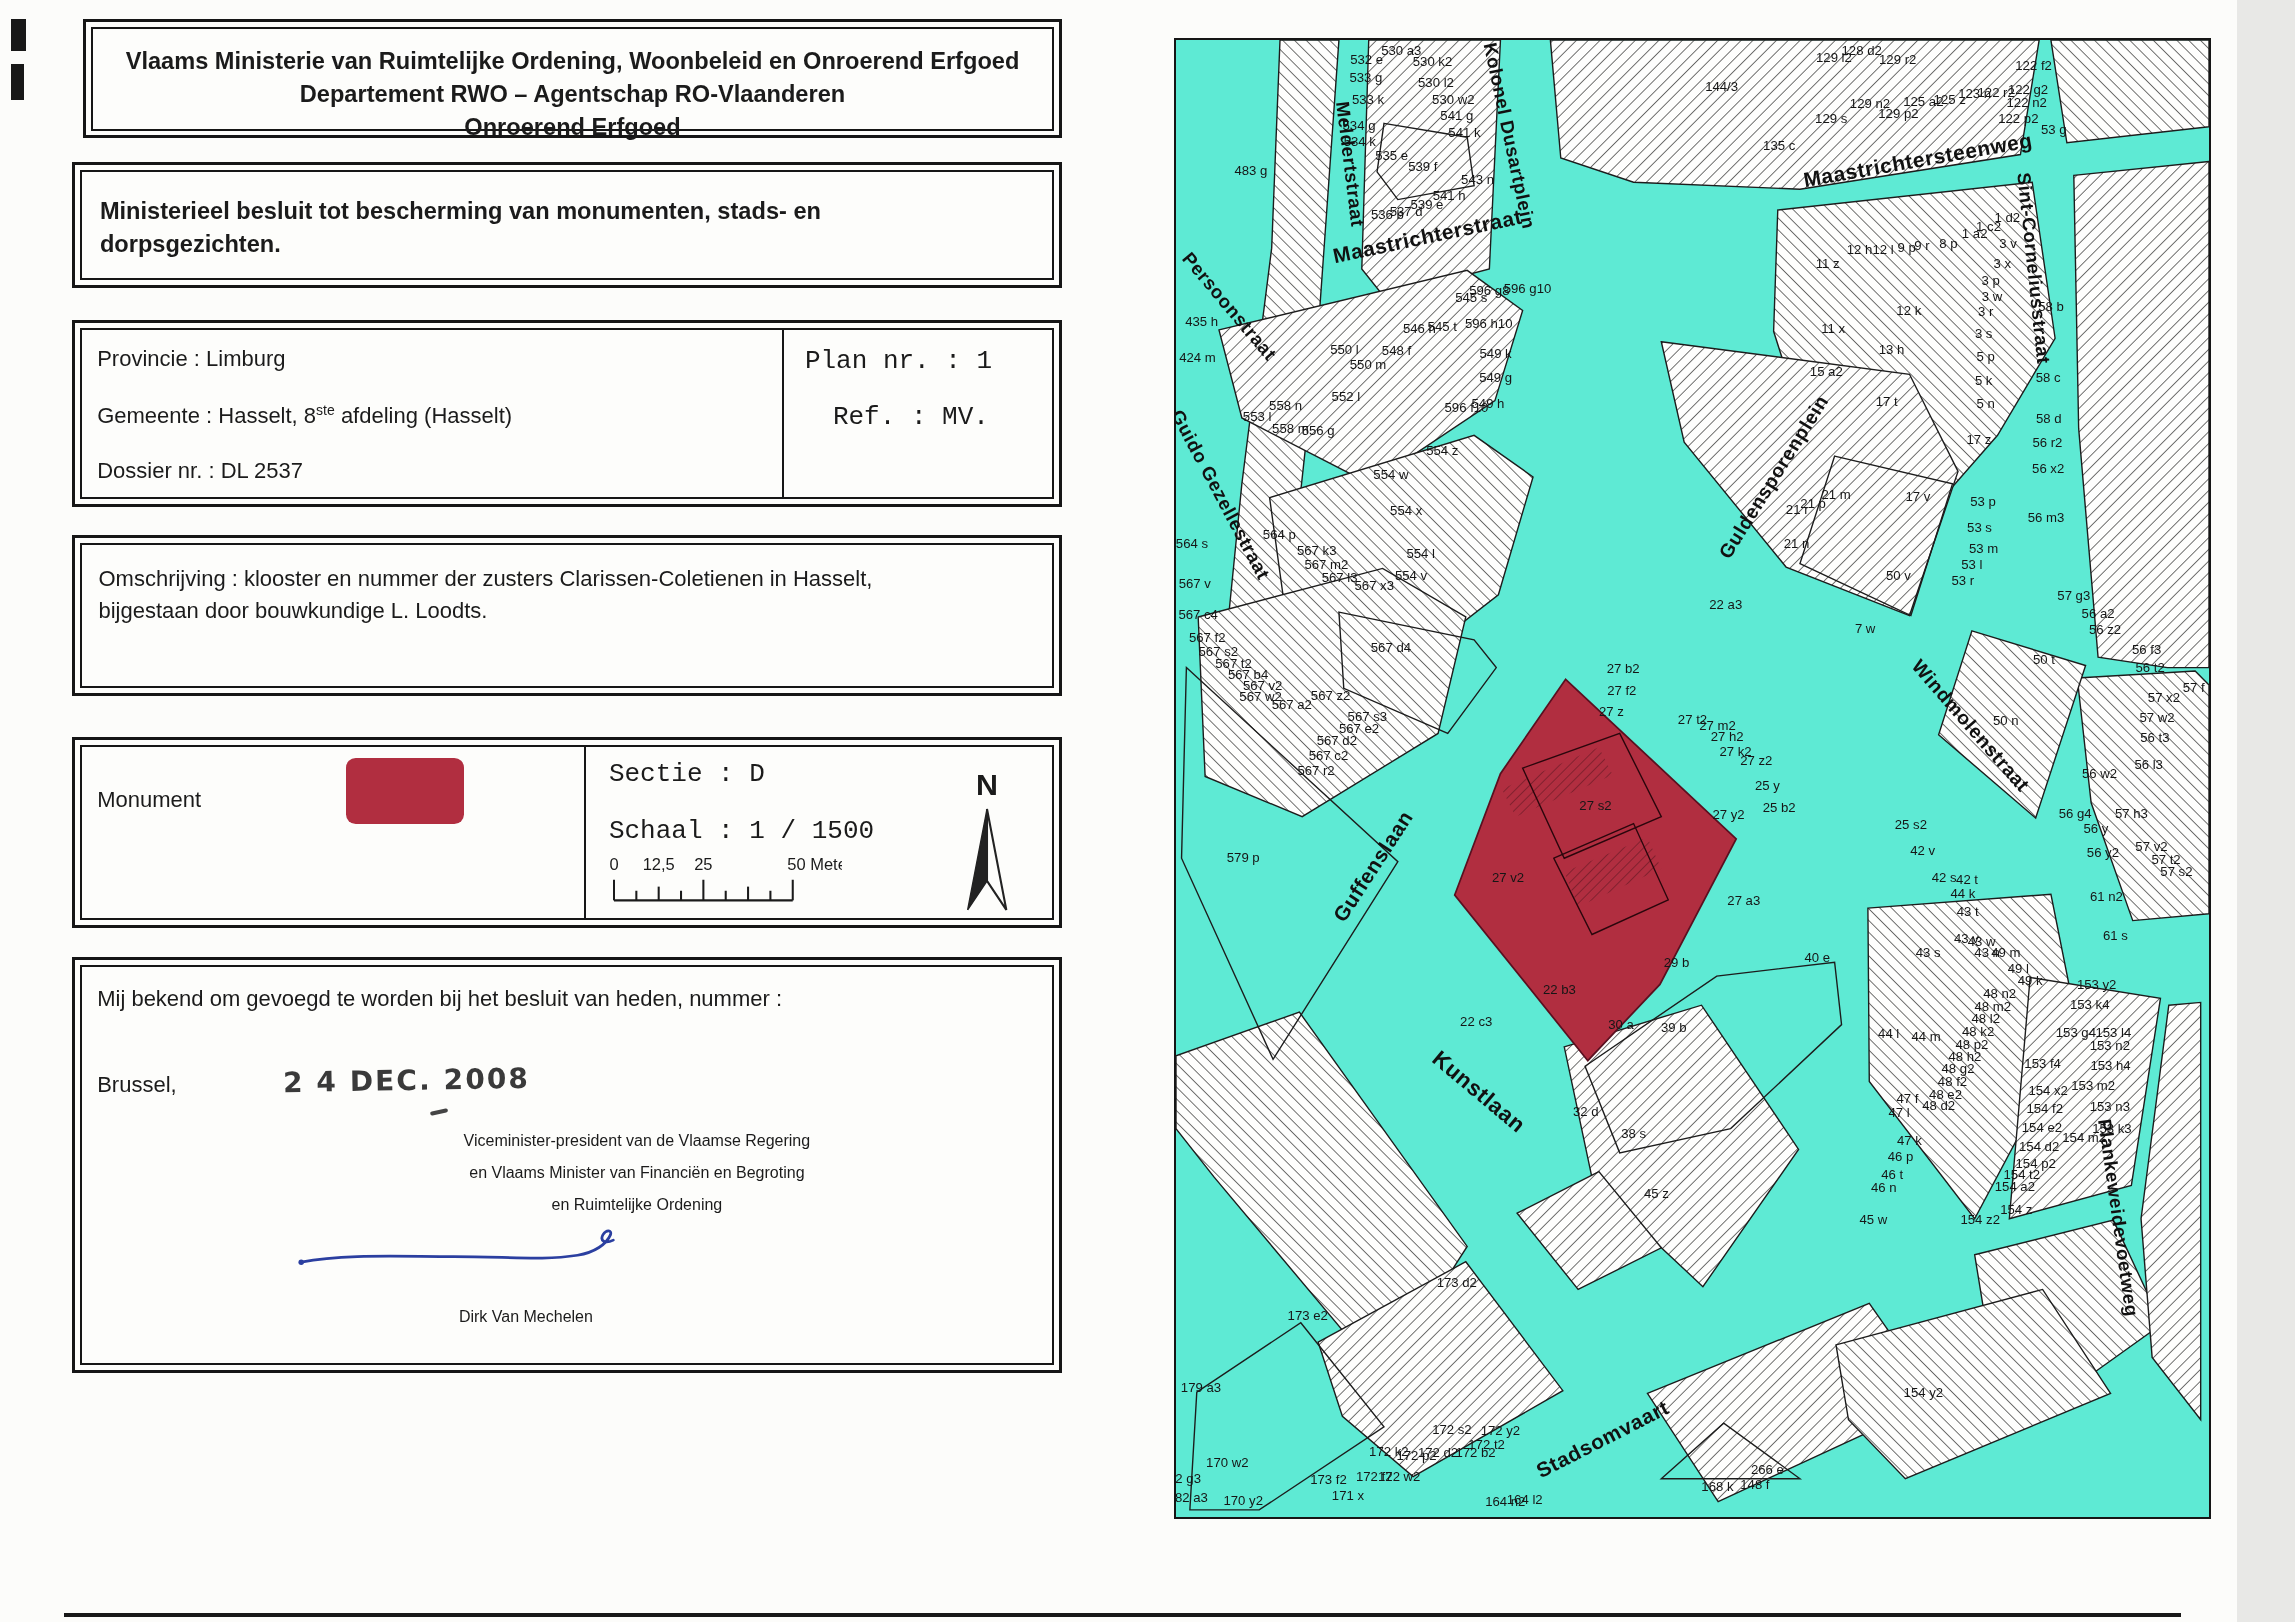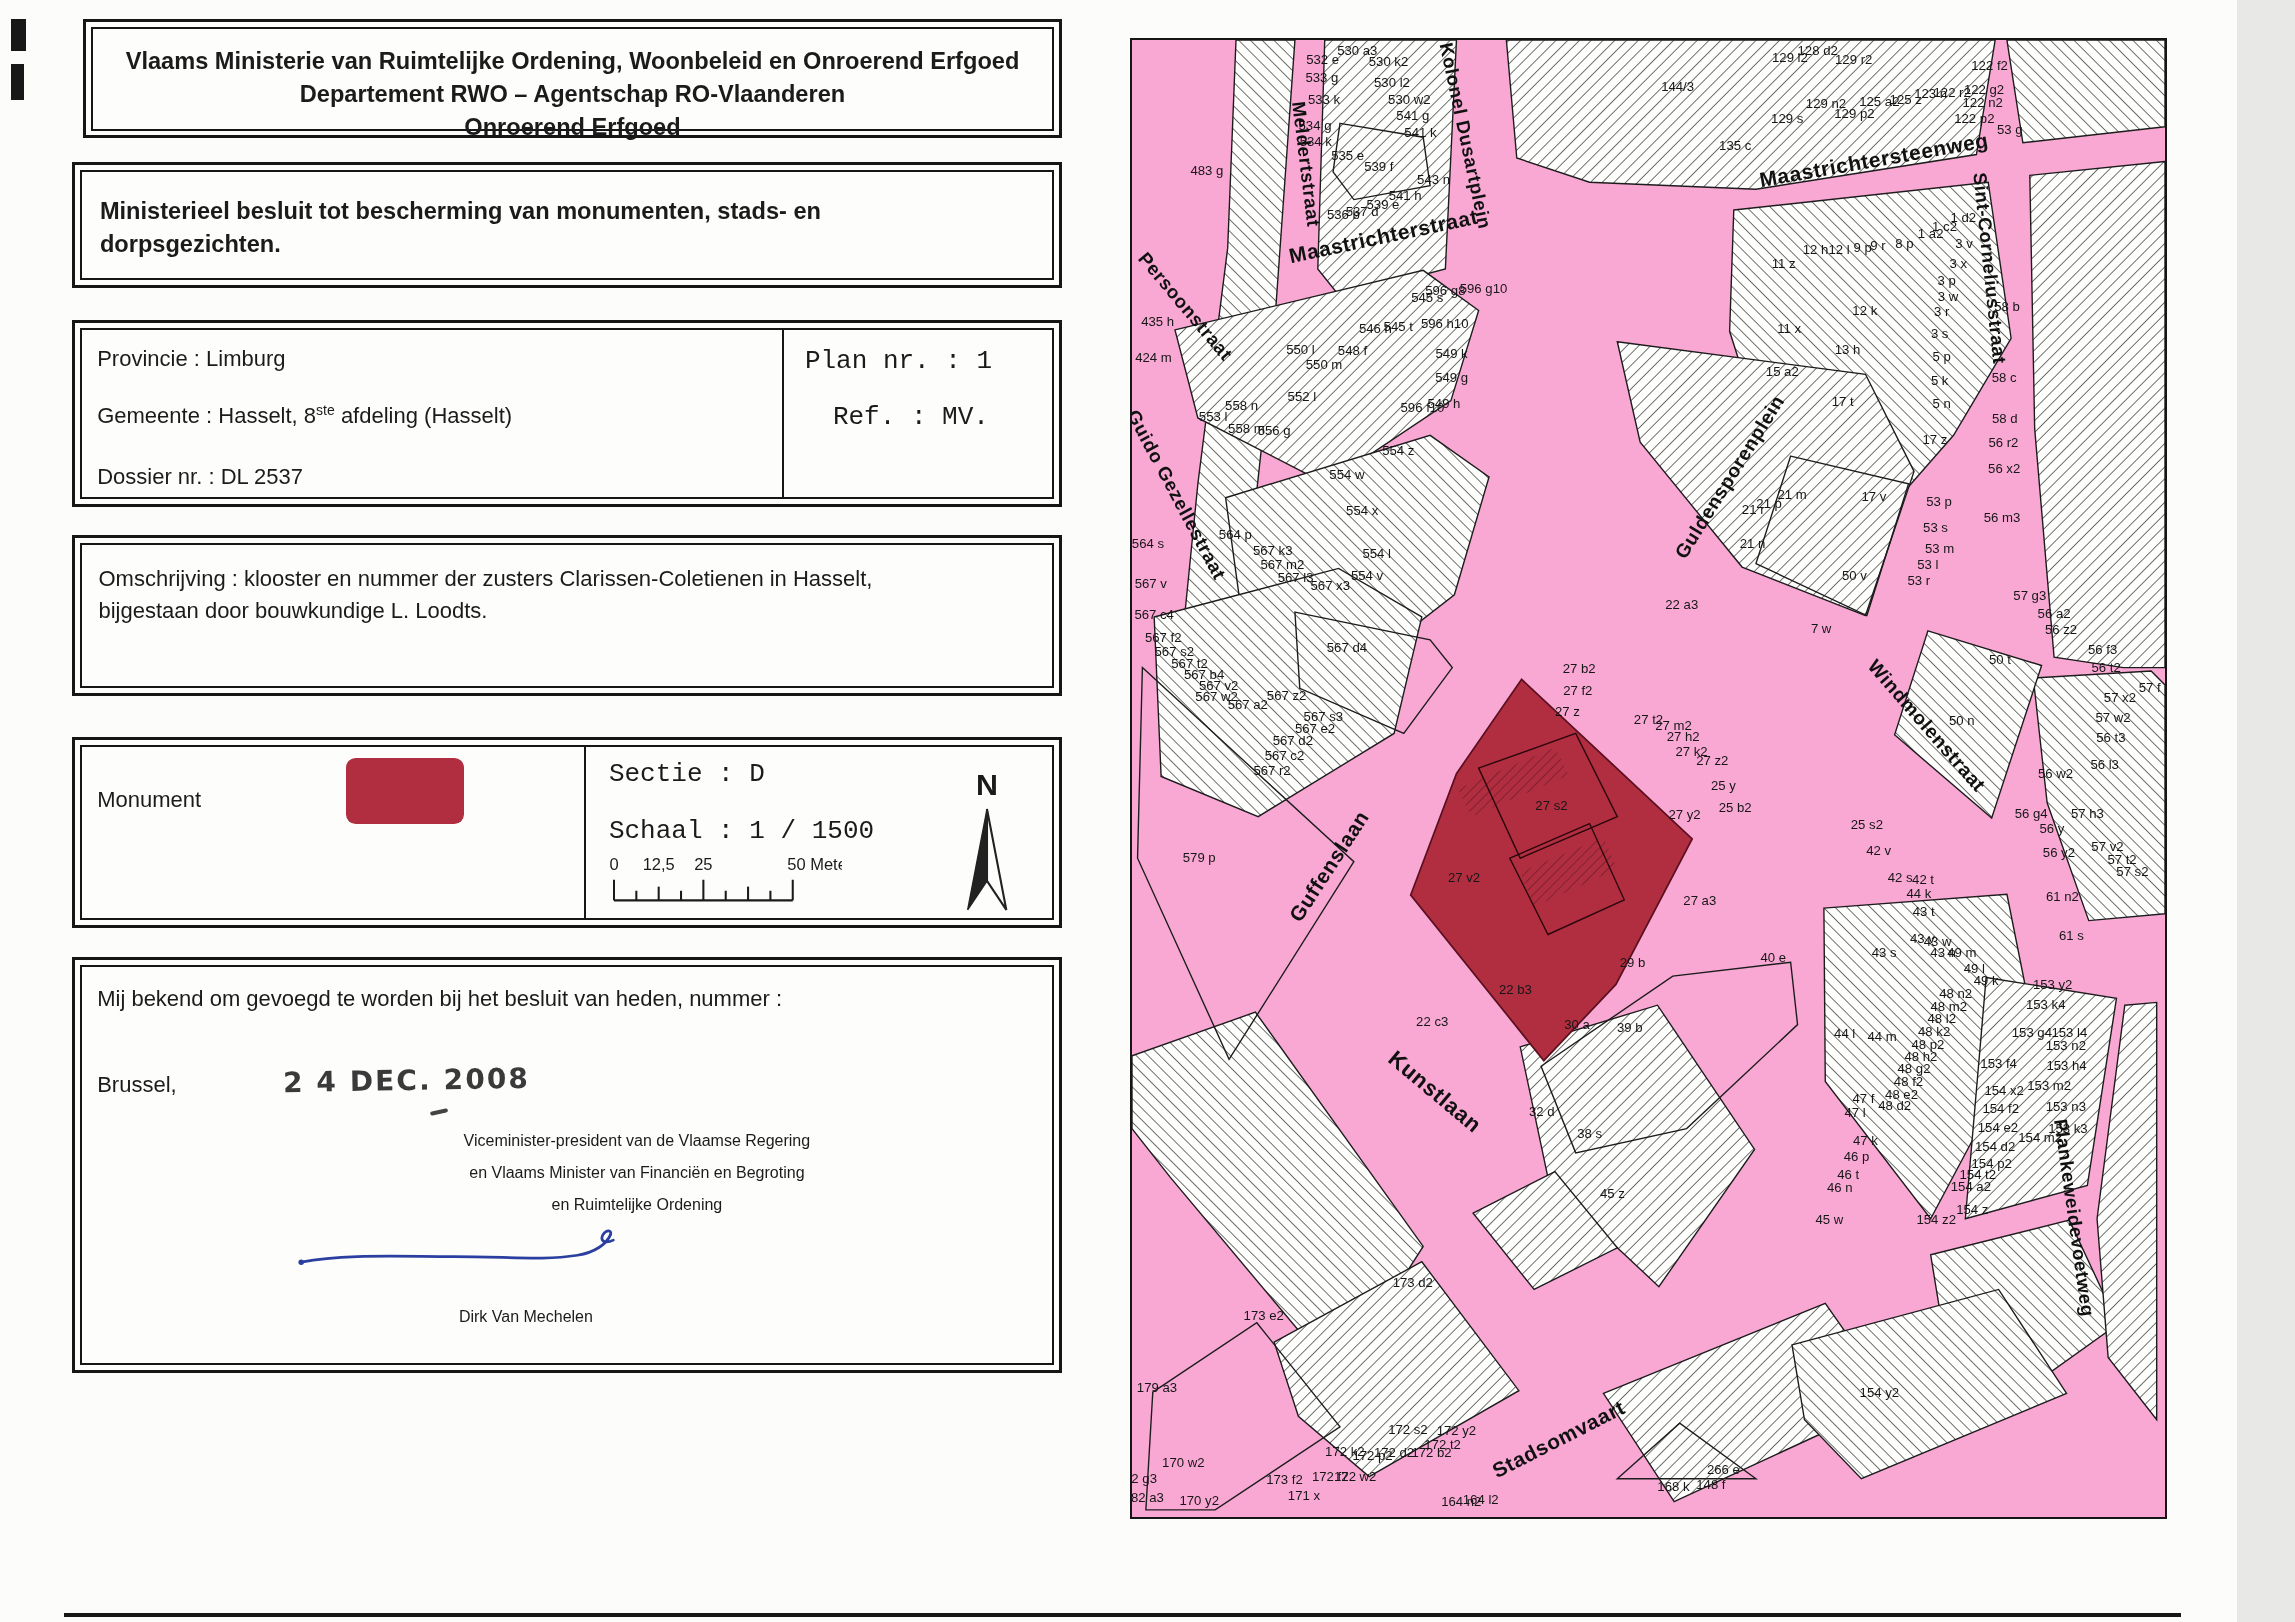--- a/index.html
+++ b/index.html
@@ -12,21 +12,21 @@
   .row{position:absolute;left:15.3px;font-size:22px;white-space:nowrap;}
   .rrow{position:absolute;font-size:26px;white-space:nowrap;font-family:Liberation Mono, monospace;}
   sup{font-size:14px;vertical-align:super;}
   .vline{position:absolute;top:0;bottom:0;width:2.1px;background:#161616;}
   .omsch{font-size:22px;line-height:32px;padding:18px 0 0 16.6px;}
   .swatch{position:absolute;border-radius:9.7px;}
   .stamp{position:absolute;font-weight:bold;font-size:28px;letter-spacing:2.1px;color:#3a3a3a;transform:rotate(-1deg);font-family:"DejaVu Sans",sans-serif;}
   .penmark{position:absolute;width:18px;height:3.5px;background:#444;border-radius:2.1px;transform:rotate(-12deg);}
   .ctrblk{position:absolute;text-align:center;font-size:16px;line-height:32px;}
   .artifact{position:absolute;background:#181818;}
-  #map-frame{position:absolute;left:1130px;top:38px;width:1033px;height:1477px;border:2.8px solid #161616;background:#f9a8d4;box-sizing:content-box;}
+  #map-frame{position:absolute;left:1174px;top:38px;width:1033px;height:1477px;border:2.8px solid #161616;background:#5eead4;box-sizing:content-box;}
   svg text{font-family:"Liberation Sans",sans-serif;}
 </style>
 </head>
 <body>
 
 <div id="page">
 
   <div class="artifact" style="left:11px;top:19.4px;width:15.3px;height:32px;"></div>
   <div class="artifact" style="left:11px;top:64px;width:12.5px;height:36px;"></div>
   <div class="artifact" style="left:2289px;top:0;width:7px;height:1623px;"></div>
@@ -50,21 +50,21 @@
       </div>
     </div>
   </div>
 
   <div class="dbox" style="left:72px;top:320px;width:990px;height:187px;">
     <div class="dbox-in">
       <div class="row" style="top:16.6px;">Provincie : Limburg</div>
       <div class="row" style="top:72px;">
         <span>Gemeente : Hasselt, 8</span><sup>ste</sup><span> afdeling (Hasselt)</span>
       </div>
-      <div class="row" style="top:134px;">Dossier nr. : DL 2537</div>
+      <div class="row" style="top:128px;">Dossier nr. : DL 2537</div>
       <div class="vline" style="left:700px;"></div>
       <div class="rrow" style="left:723px;top:16.6px;">Plan nr. : 1</div>
       <div class="rrow" style="left:723px;top:72px;margin-left:28px;">Ref. : MV.</div>
     </div>
   </div>
 
   <div class="dbox" style="left:72px;top:535px;width:990px;height:161px;">
     <div class="dbox-in">
       <div class="omsch">
         <div>Omschrijving : klooster en nummer der zusters Clarissen-Coletienen in Hasselt,</div>

